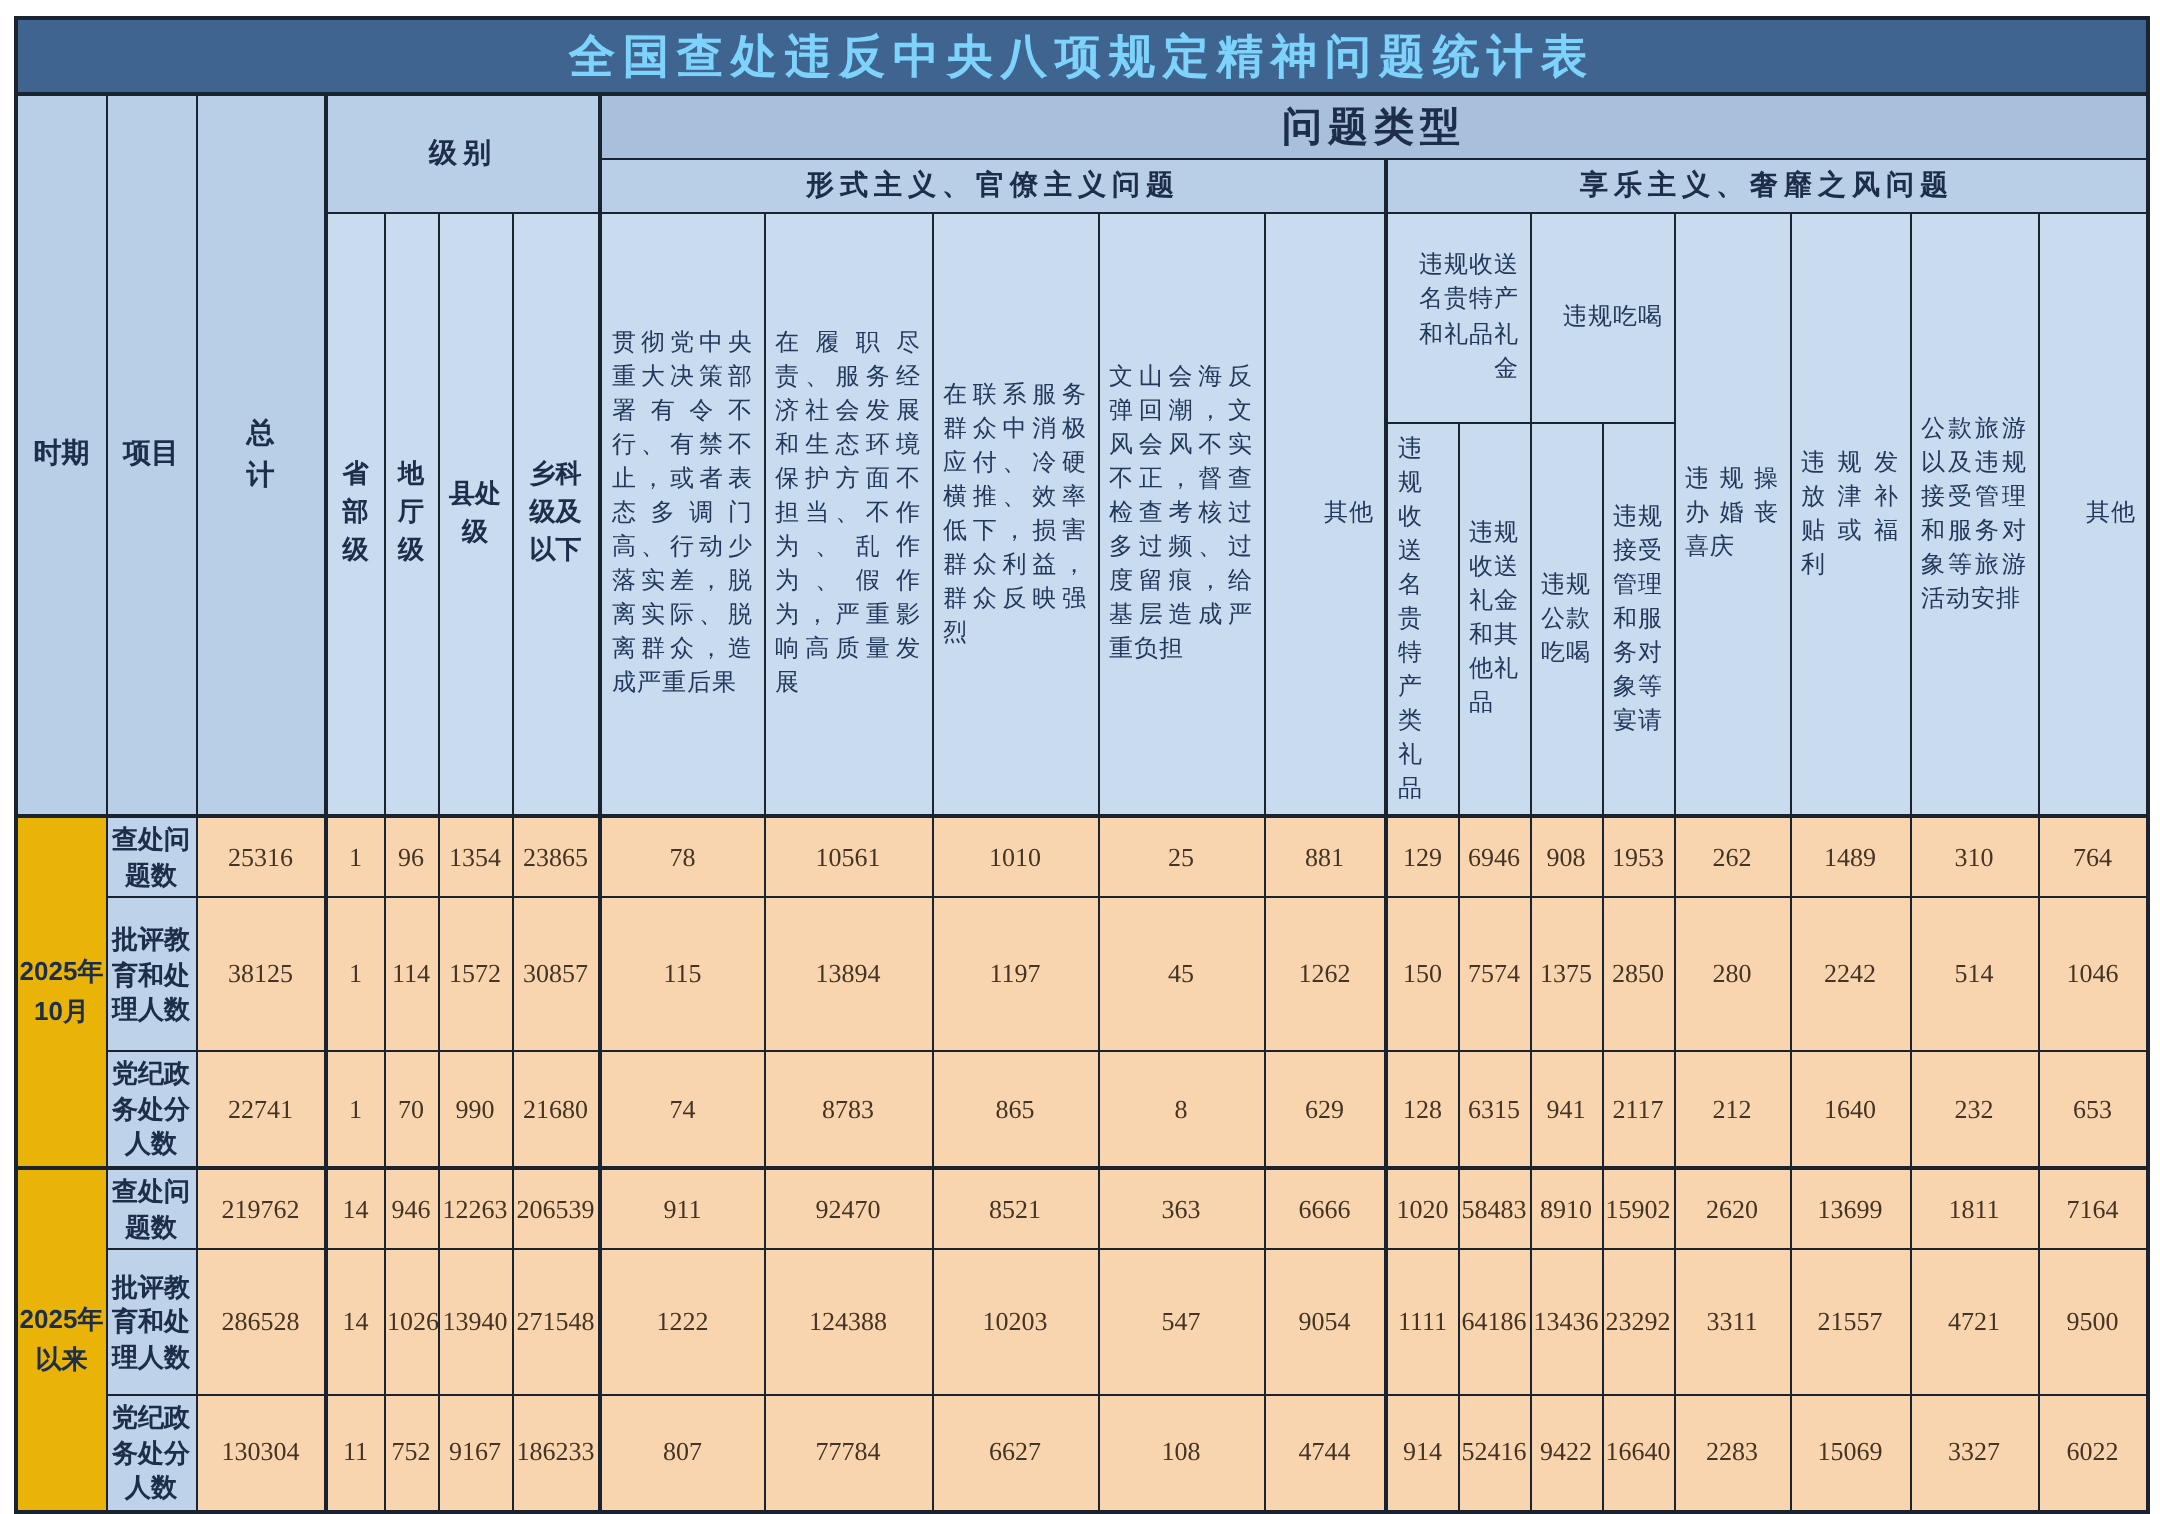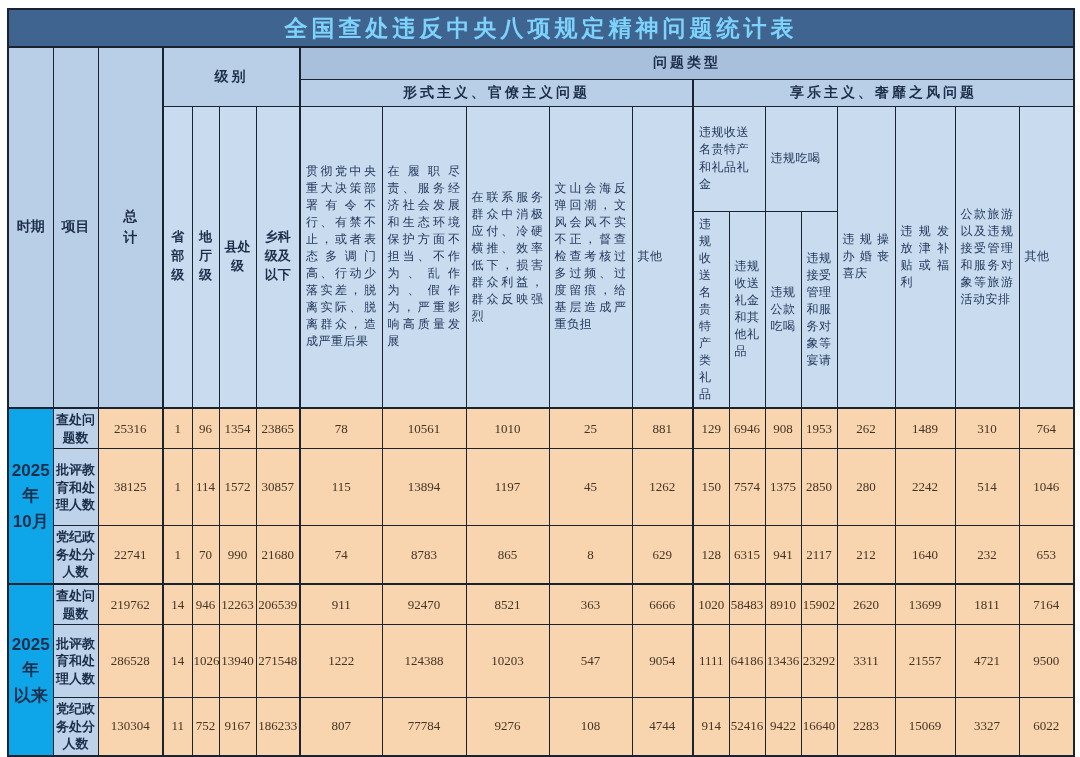--- a/index.html
+++ b/index.html
@@ -12,34 +12,34 @@
   tr.title-row{height:38px}
   tr.hr1{height:32px} tr.hr2{height:27px} tr.hr3{height:105px} tr.hr4{height:128px}
   tr.notes-row{height:49px}
   
   .bl2{border-left-width:2px !important}
   tr.thick-top td{border-top-width:2px}
   
   .title-cell{background:#3f648f;color:#7dd3fc;font-family:"Liberation Serif","DejaVu Serif",serif;
               font-weight:bold;font-size:23px;letter-spacing:4px;border-bottom-width:2px}
   
-  .band-dark{background:#a8c0dc;font-weight:bold;font-size:14px;letter-spacing:3px}
+  .band-dark{background:#a8c0dc;font-weight:bold;font-size:20px;letter-spacing:3px}
   .band-mid{background:#b9cfe7;font-weight:bold;font-size:14px;letter-spacing:3px}
   .head-label{background:#b9cfe7;font-weight:bold;font-size:14px}
   .narrow{width:1.2em;margin:0 auto;line-height:1.5}
   .level-cell{background:#c9dbee;font-weight:bold;font-size:13px;line-height:1.45;padding:0 3px}
   
   .vcell{background:#c9dbee;color:#22395c;font-family:"Liberation Serif","DejaVu Serif",serif;
          font-size:12px;line-height:1.42;letter-spacing:0.5px;text-align:justify;
          text-justify:inter-character;padding:4px 5px}
-  .vc-center{text-align:left}
+  .vc-center{text-align:right}
   
   .num{background:#f8d5af;color:#433424;font-family:"Liberation Serif","DejaVu Serif",serif;
        font-size:13px;padding:0 1px}
-  .period-cell{background:#0ea5e9;font-weight:bold;font-size:17px;white-space:pre-line;line-height:1.5}
+  .period-cell{background:#eab308;font-weight:bold;font-size:13px;white-space:pre-line;line-height:1.5}
   .row-label{background:#bed3e9;font-weight:bold;font-size:13px;line-height:1.35;padding:2px}
   
   .notes-label{background:#b9cfe7;font-weight:bold;font-size:14px;letter-spacing:2px}
   .notes-text{background:#c9dbee;text-align:justify;text-justify:inter-character;padding:3px 12px}
 </style>
 </head>
 <body>
 
 <table class="stat">
   <colgroup>
@@ -219,21 +219,21 @@
       </tr>
       <tr style="height: 58px;">
         <td class="row-label">党纪政务处分人数</td>
         <td class="num">130304</td>
         <td class="num bl2">11</td>
         <td class="num">752</td>
         <td class="num">9167</td>
         <td class="num">186233</td>
         <td class="num bl2">807</td>
         <td class="num">77784</td>
-        <td class="num">9276</td>
+        <td class="num">6627</td>
         <td class="num">108</td>
         <td class="num">4744</td>
         <td class="num bl2">914</td>
         <td class="num">52416</td>
         <td class="num">9422</td>
         <td class="num">16640</td>
         <td class="num">2283</td>
         <td class="num">15069</td>
         <td class="num">3327</td>
         <td class="num">6022</td>

